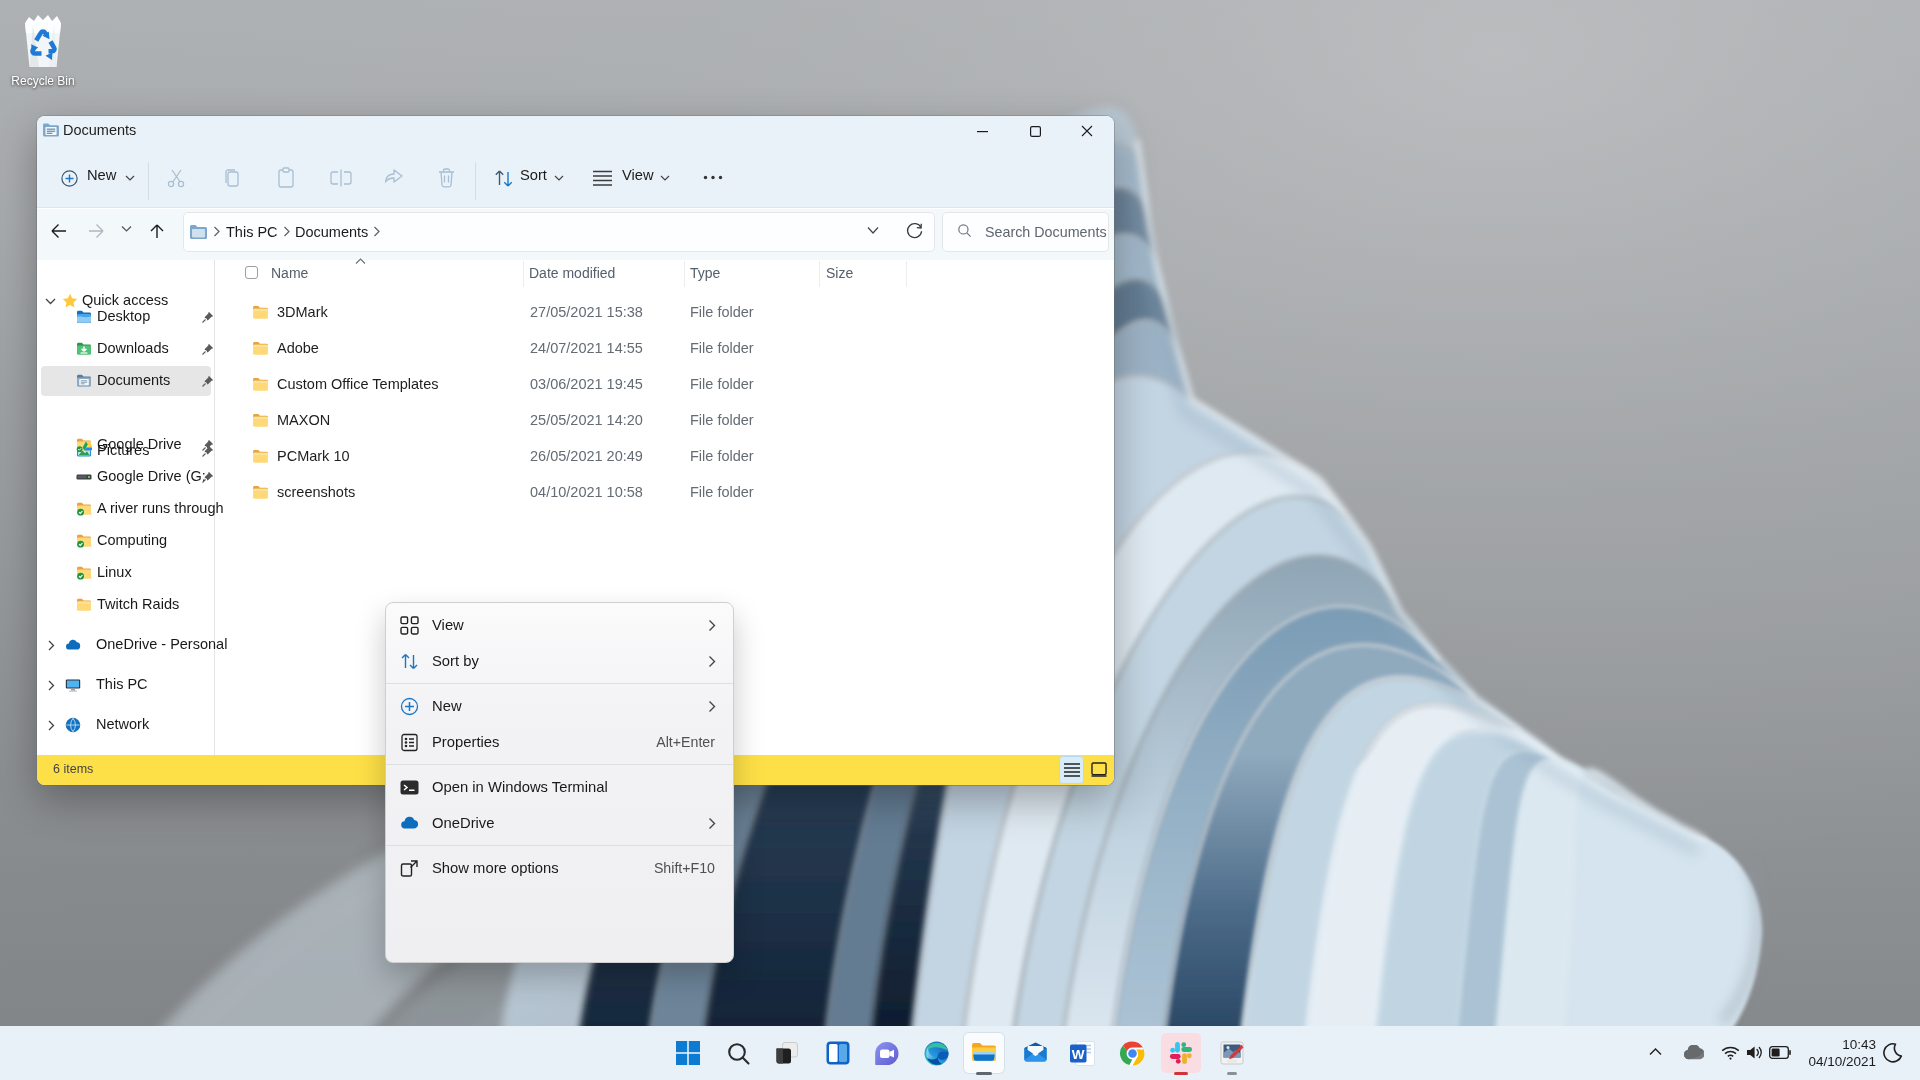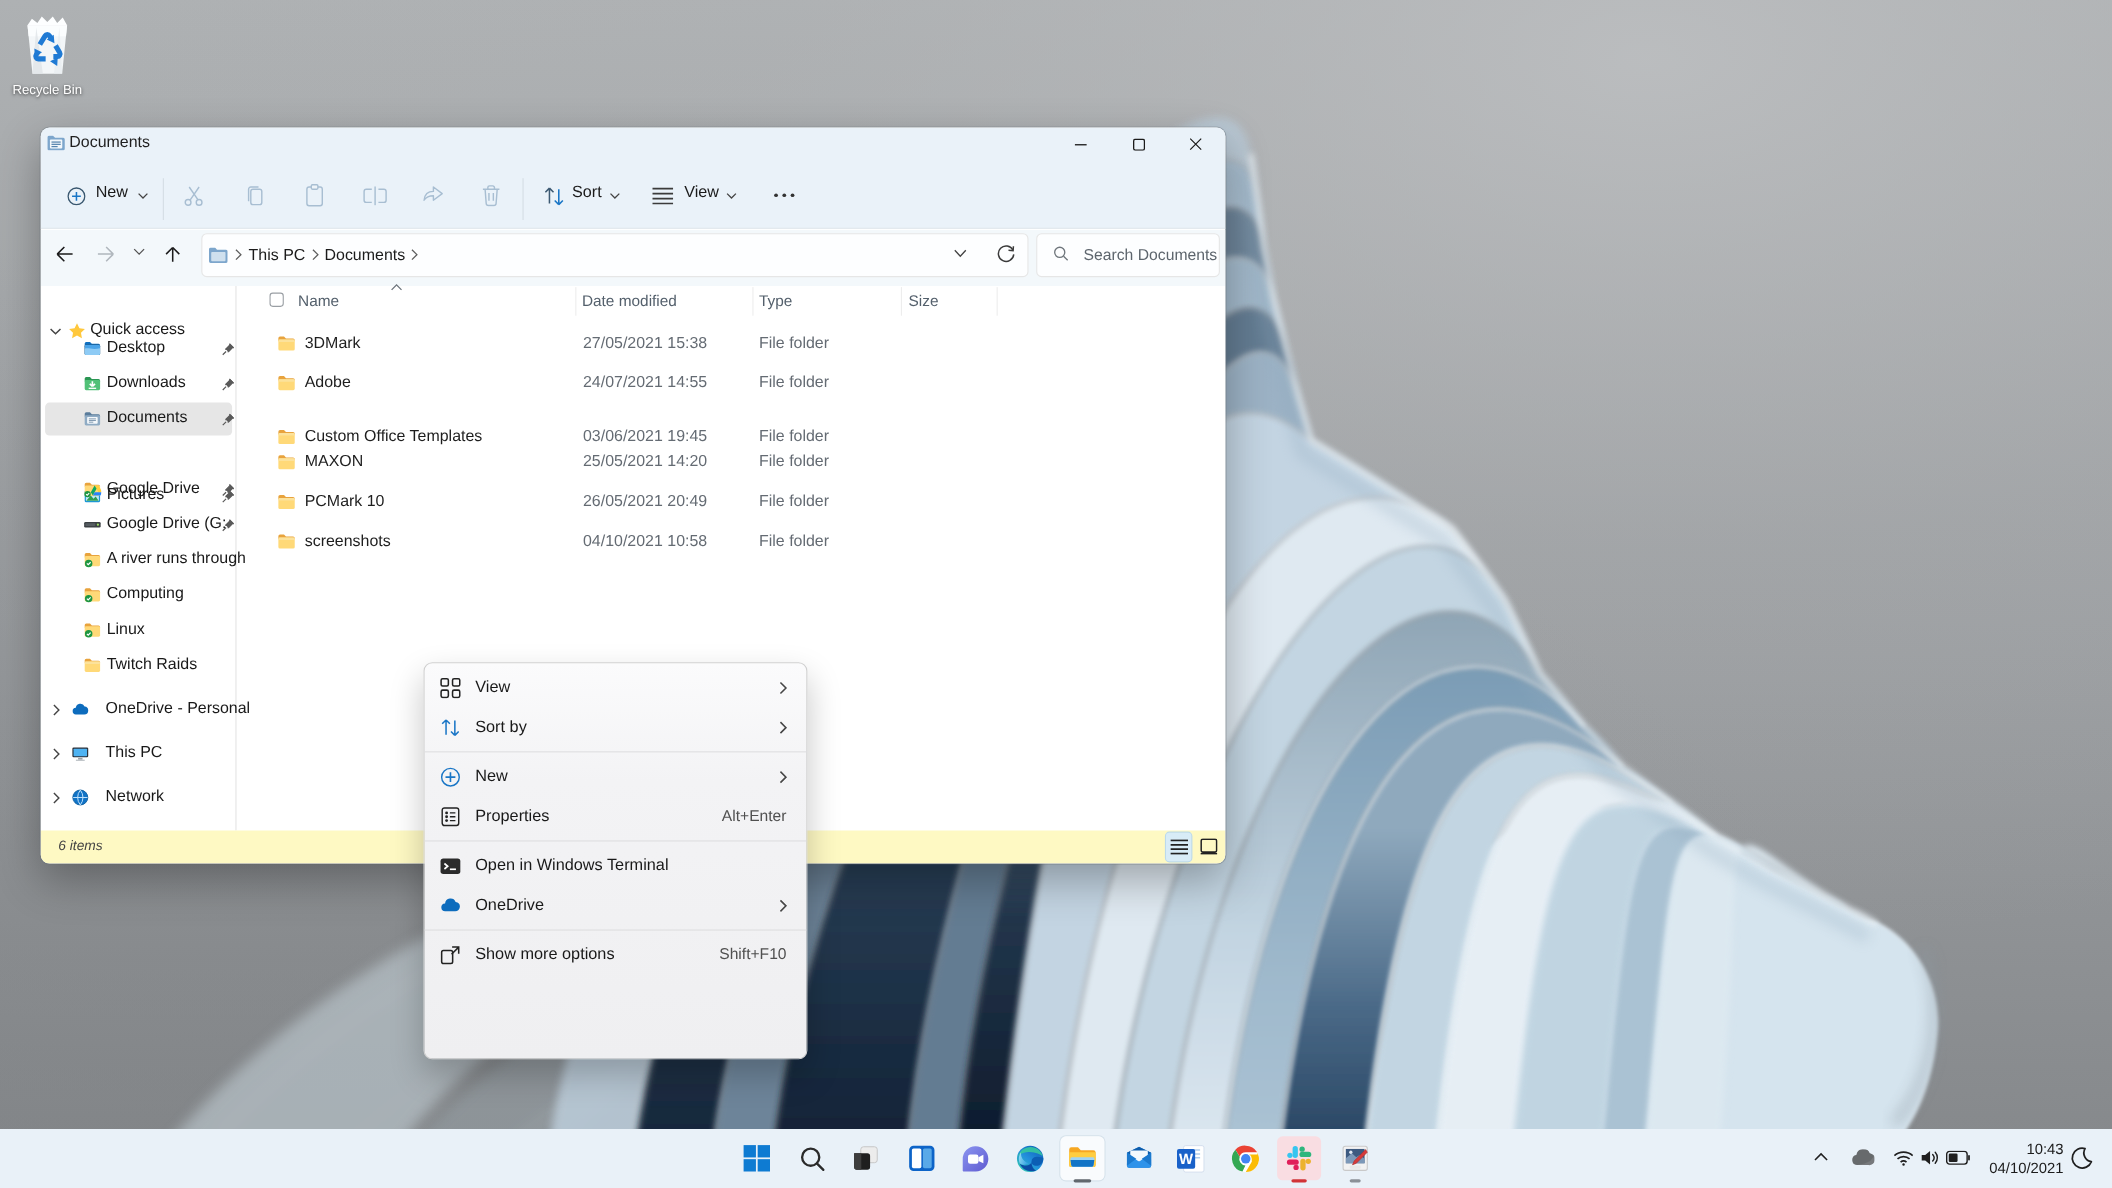--- a/index.html
+++ b/index.html
@@ -23,21 +23,21 @@
 #addr { position:absolute; left:0; top:93px; width:100%; height:51px; background:#f3f8fb; }
 .abox { position:absolute; top:3px; height:40px; background:#fdfeff; border:1px solid #e6e6e6; border-radius:5px; }
 #addr .nav { position:absolute; top:13px; }
 #crumb-txt { position:absolute; top:15px; font-size:14.5px; color:#1b1b1b; }
 
 #body-area { position:absolute; left:0; top:144px; width:100%; height:495px; background:#fff; }
 #sidebar { position:absolute; left:0; top:0; width:177px; height:100%; }
 #side-divider { position:absolute; left:177px; top:0; width:1px; height:100%; background:#e4e4e4; }
 .sitem { position:absolute; left:4px; width:170px; height:30px; display:flex; align-items:center; font-size:14.5px; color:#191919; }
 .pin { position:absolute; left:160px; }
-#statusbar { position:absolute; left:0; top:639px; width:100%; height:30px; background:#fef9c3; font-size:12.5px; color:#444;font-style:italic; }
+#statusbar { position:absolute; left:0; top:639px; width:100%; height:30px; background:#fde047; font-size:12.5px; color:#444; }
 
 #flist { position:absolute; left:178px; top:0; width:899px; height:100%; }
 .hdr { position:absolute; top:130px; font-size:14px; color:#54606c; }
 .hsep { position:absolute; width:1px; height:26px; background:#ededed; }
 .frow { position:absolute; left:0; width:100%; height:36px; display:flex; align-items:center; }
 .frow .fic { position:absolute; left:37px; width:17px; height:17px; }
 .frow .fname { position:absolute; left:62px; font-size:14.5px; color:#1e1e1e; }
 .frow .fdate { position:absolute; left:315px; font-size:14.5px; color:#646b73; }
 .frow .ftype { position:absolute; left:475px; font-size:14.5px; color:#646b73; }
 
@@ -512,21 +512,21 @@
 <div class="frow" style="top:70px;">
           <span class="fic"><svg style="" width="17" height="17" viewBox="0 0 16 16">
 <path d="M1 3.2 A1.4 1.4 0 0 1 2.4 1.8 h3.4 l1.7 1.8 h6.1 A1.4 1.4 0 0 1 15 5 v0.6 H1 Z" fill="#e8a33d"></path>
 <rect x="1" y="4.4" width="14" height="9.4" rx="1.3" fill="#ffd978"></rect>
 <rect x="1" y="4.4" width="14" height="2.2" rx="1.1" fill="#fce29b"></rect>
 </svg></span>
           <span class="fname">Adobe</span>
           <span class="fdate">24/07/2021 14:55</span>
           <span class="ftype">File folder</span>
         </div>
-<div class="frow" style="top:119px;">
+<div class="frow" style="top:106px;">
           <span class="fic"><svg style="" width="17" height="17" viewBox="0 0 16 16">
 <path d="M1 3.2 A1.4 1.4 0 0 1 2.4 1.8 h3.4 l1.7 1.8 h6.1 A1.4 1.4 0 0 1 15 5 v0.6 H1 Z" fill="#e8a33d"></path>
 <rect x="1" y="4.4" width="14" height="9.4" rx="1.3" fill="#ffd978"></rect>
 <rect x="1" y="4.4" width="14" height="2.2" rx="1.1" fill="#fce29b"></rect>
 </svg></span>
           <span class="fname">Custom Office Templates</span>
           <span class="fdate">03/06/2021 19:45</span>
           <span class="ftype">File folder</span>
         </div>
 <div class="frow" style="top:142px;">

